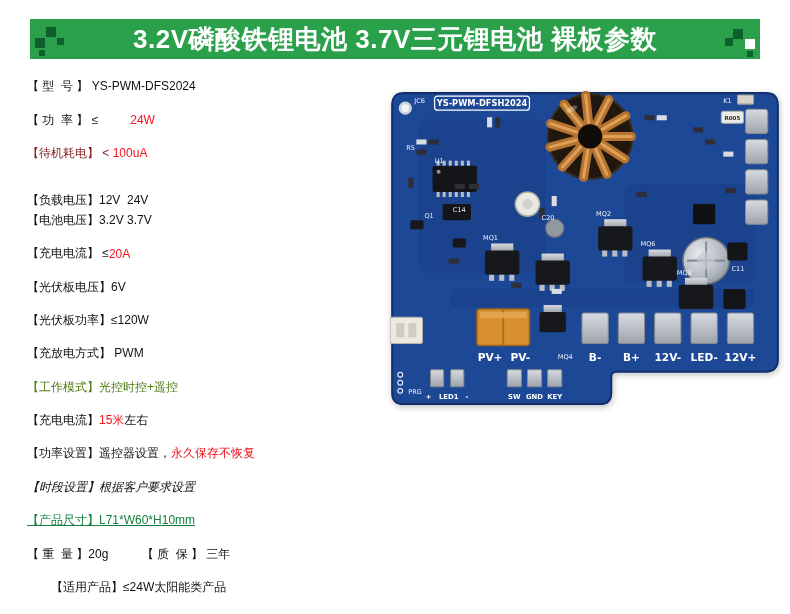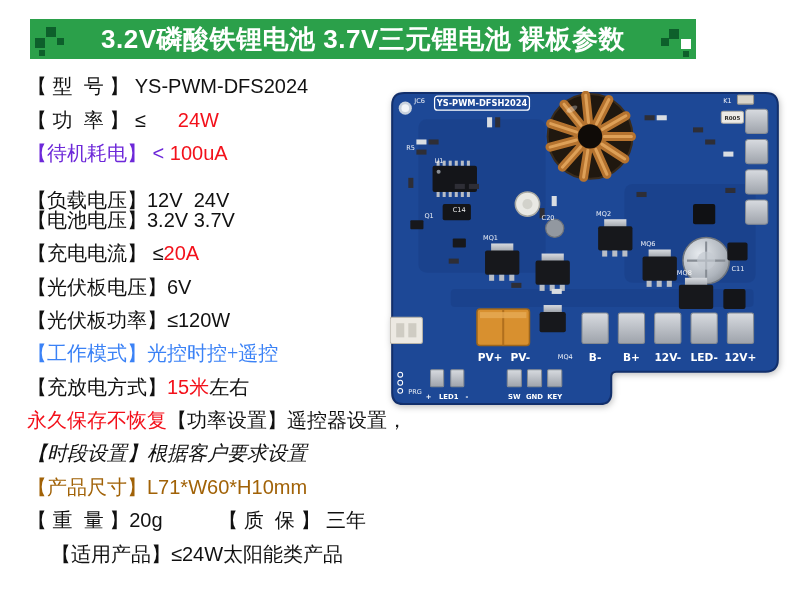--- a/index.html
+++ b/index.html
@@ -1,28 +1,28 @@
 <!DOCTYPE html>
 <html><head>
 <meta charset="utf-8">
 <style>
   *{margin:0;padding:0;box-sizing:border-box}
   html,body{width:790px;height:614px}
   body{background:#fff;font-family:"Liberation Sans","DejaVu Sans",sans-serif;position:relative;overflow:hidden}
   .page{position:absolute;inset:0;background:#ffffff}
-  .header{position:absolute;left:30px;top:19px;width:666px;height:40px;background:#2ba04a;color:#fff}
+  .header{position:absolute;left:30px;top:19px;width:730px;height:40px;background:#2ba04a;color:#fff}
   .header .title{position:absolute;left:50%;top:50%;transform:translate(-50%,-50%);font-size:26px;font-weight:700;white-space:nowrap;letter-spacing:.5px}
   .deco{position:absolute;top:0;width:40px;height:40px}
   .deco-left{left:5px}
   .deco-right{right:5px}
   .sq{position:absolute;display:block}
   .sq.d{background:#0d5f2b}
   .sq.w{background:#ffffff}
   .specs{position:absolute;left:27px;top:70px;width:372px}
-  .spec-row{height:33.4px;display:flex;align-items:center;font-size:20px;font-weight:500;color:#111;white-space:pre}
+  .spec-row{height:33.4px;display:flex;align-items:center;font-size:12px;font-weight:500;color:#111;white-space:pre}
   .board-wrap{position:absolute;left:390px;top:91px;width:390px;height:315px}
   .board-wrap svg{display:block;filter:drop-shadow(1px 2px 3px rgba(0,0,0,.25))}
   svg text{font-family:"DejaVu Sans","Liberation Sans",sans-serif}
   .silk{fill:#ffffff;font-size:6.5px;opacity:.92}
   .silkdark{fill:#33322e;font-size:5.5px;font-weight:700;text-anchor:middle}
   .padlabel{fill:#ffffff;font-size:10.5px;font-weight:700;text-anchor:middle}
   .sublabel{fill:#ffffff;font-size:6.8px;font-weight:700;text-anchor:middle}
 </style>
 </head>
 <body>
@@ -41,31 +41,32 @@
       <span class="sq d" style="right:22px;top:19px;width:8px;height:8px"></span>
       <span class="sq d" style="right:12px;top:10px;width:10px;height:10px"></span>
       <span class="sq w" style="right:0;top:20px;width:10px;height:10px"></span>
       <span class="sq d" style="right:2px;top:32px;width:6px;height:6px"></span>
     </div>
   </div>
 
   <div class="specs">
     <div class="spec-row"><span style="color: rgb(17, 17, 17);">【 型  号 】 YS-PWM-DFS2024</span></div>
     <div class="spec-row"><span style="color: rgb(17, 17, 17);">【 功  率 】 ≤</span><span style="color: rgb(243, 17, 27); margin-left: 32px;">24W</span></div>
-    <div class="spec-row"><span style="color: #6d28d9;">【待机耗电】 &lt; </span><span style="color: rgb(243, 17, 27); text-align: right;">100uA</span></div>
+    <div class="spec-row"><span style="color: #7f1d1d;">【待机耗电】 &lt; </span><span style="color: rgb(243, 17, 27); text-align: right;">100uA</span></div>
     <div class="spec-row"><span style="color: rgb(17, 17, 17); margin-top: 28px;">【负载电压】12V  24V</span></div>
     <div class="spec-row"><span style="color: rgb(17, 17, 17);">【电池电压】3.2V 3.7V</span></div>
     <div class="spec-row"><span style="color: rgb(17, 17, 17);">【充电电流】 ≤</span><span style="color: rgb(243, 17, 27);">20A</span></div>
     <div class="spec-row"><span style="color: rgb(17, 17, 17);">【光伏板电压】6V</span></div>
     <div class="spec-row"><span style="color: rgb(17, 17, 17);">【光伏板功率】≤120W</span></div>
-    <div class="spec-row"><span style="color: #3b82f6; font-family: Liberation Serif, serif;">【工作模式】光控时控+遥控</span></div>
-    <div class="spec-row"><span style="color: rgb(17, 17, 17);">【充放电方式】</span><span style="color: rgb(243, 17, 27);">15米</span><span style="color: rgb(17, 17, 17);">左右</span></div>
-    <div class="spec-row"><span style="color: rgb(243, 17, 27);">永久保存不恢复</span><span style="color: rgb(17, 17, 17);">【功率设置】遥控器设置，</span></div>
+    <div class="spec-row"><span style="color: rgb(17, 17, 17);">【充放电方式】 PWM</span></div>
+    <div class="spec-row"><span style="color: #4d7c0f;">【工作模式】光控时控+遥控</span></div>
+    <div class="spec-row"><span style="color: rgb(17, 17, 17);">【充电电流】</span><span style="color: rgb(243, 17, 27);">15米</span><span style="color: rgb(17, 17, 17);">左右</span></div>
+    <div class="spec-row"><span style="color: rgb(17, 17, 17);">【功率设置】遥控器设置，</span><span style="color: rgb(243, 17, 27);">永久保存不恢复</span></div>
     <div class="spec-row"><span style="color: rgb(17, 17, 17); font-style: italic;">【时段设置】根据客户要求设置</span></div>
-    <div class="spec-row"><span style="color: #a16207;">【产品尺寸】L71*W60*H10mm</span></div>
+    <div class="spec-row"><span style="color: #15803d; text-decoration: underline;">【产品尺寸】L71*W60*H10mm</span></div>
     <div class="spec-row"><span style="color: rgb(17, 17, 17);">【 重  量 】20g</span><span style="color: rgb(17, 17, 17);">          </span><span style="color: rgb(17, 17, 17); text-align: center;">【 质  保 】 三年</span></div>
     <div class="spec-row"><span style="color: rgb(17, 17, 17); margin-left: 24px;">【适用产品】≤24W太阳能类产品</span></div>
   </div>
 
   <div class="board-wrap">
     <svg viewBox="0 0 386 312" width="390" height="315">
       <defs>
         <linearGradient id="padg" x1="0" y1="0" x2="0" y2="1">
           <stop offset="0" stop-color="#d8dbe0"></stop>
             <stop offset="1" stop-color="#9ea3ab"></stop>

